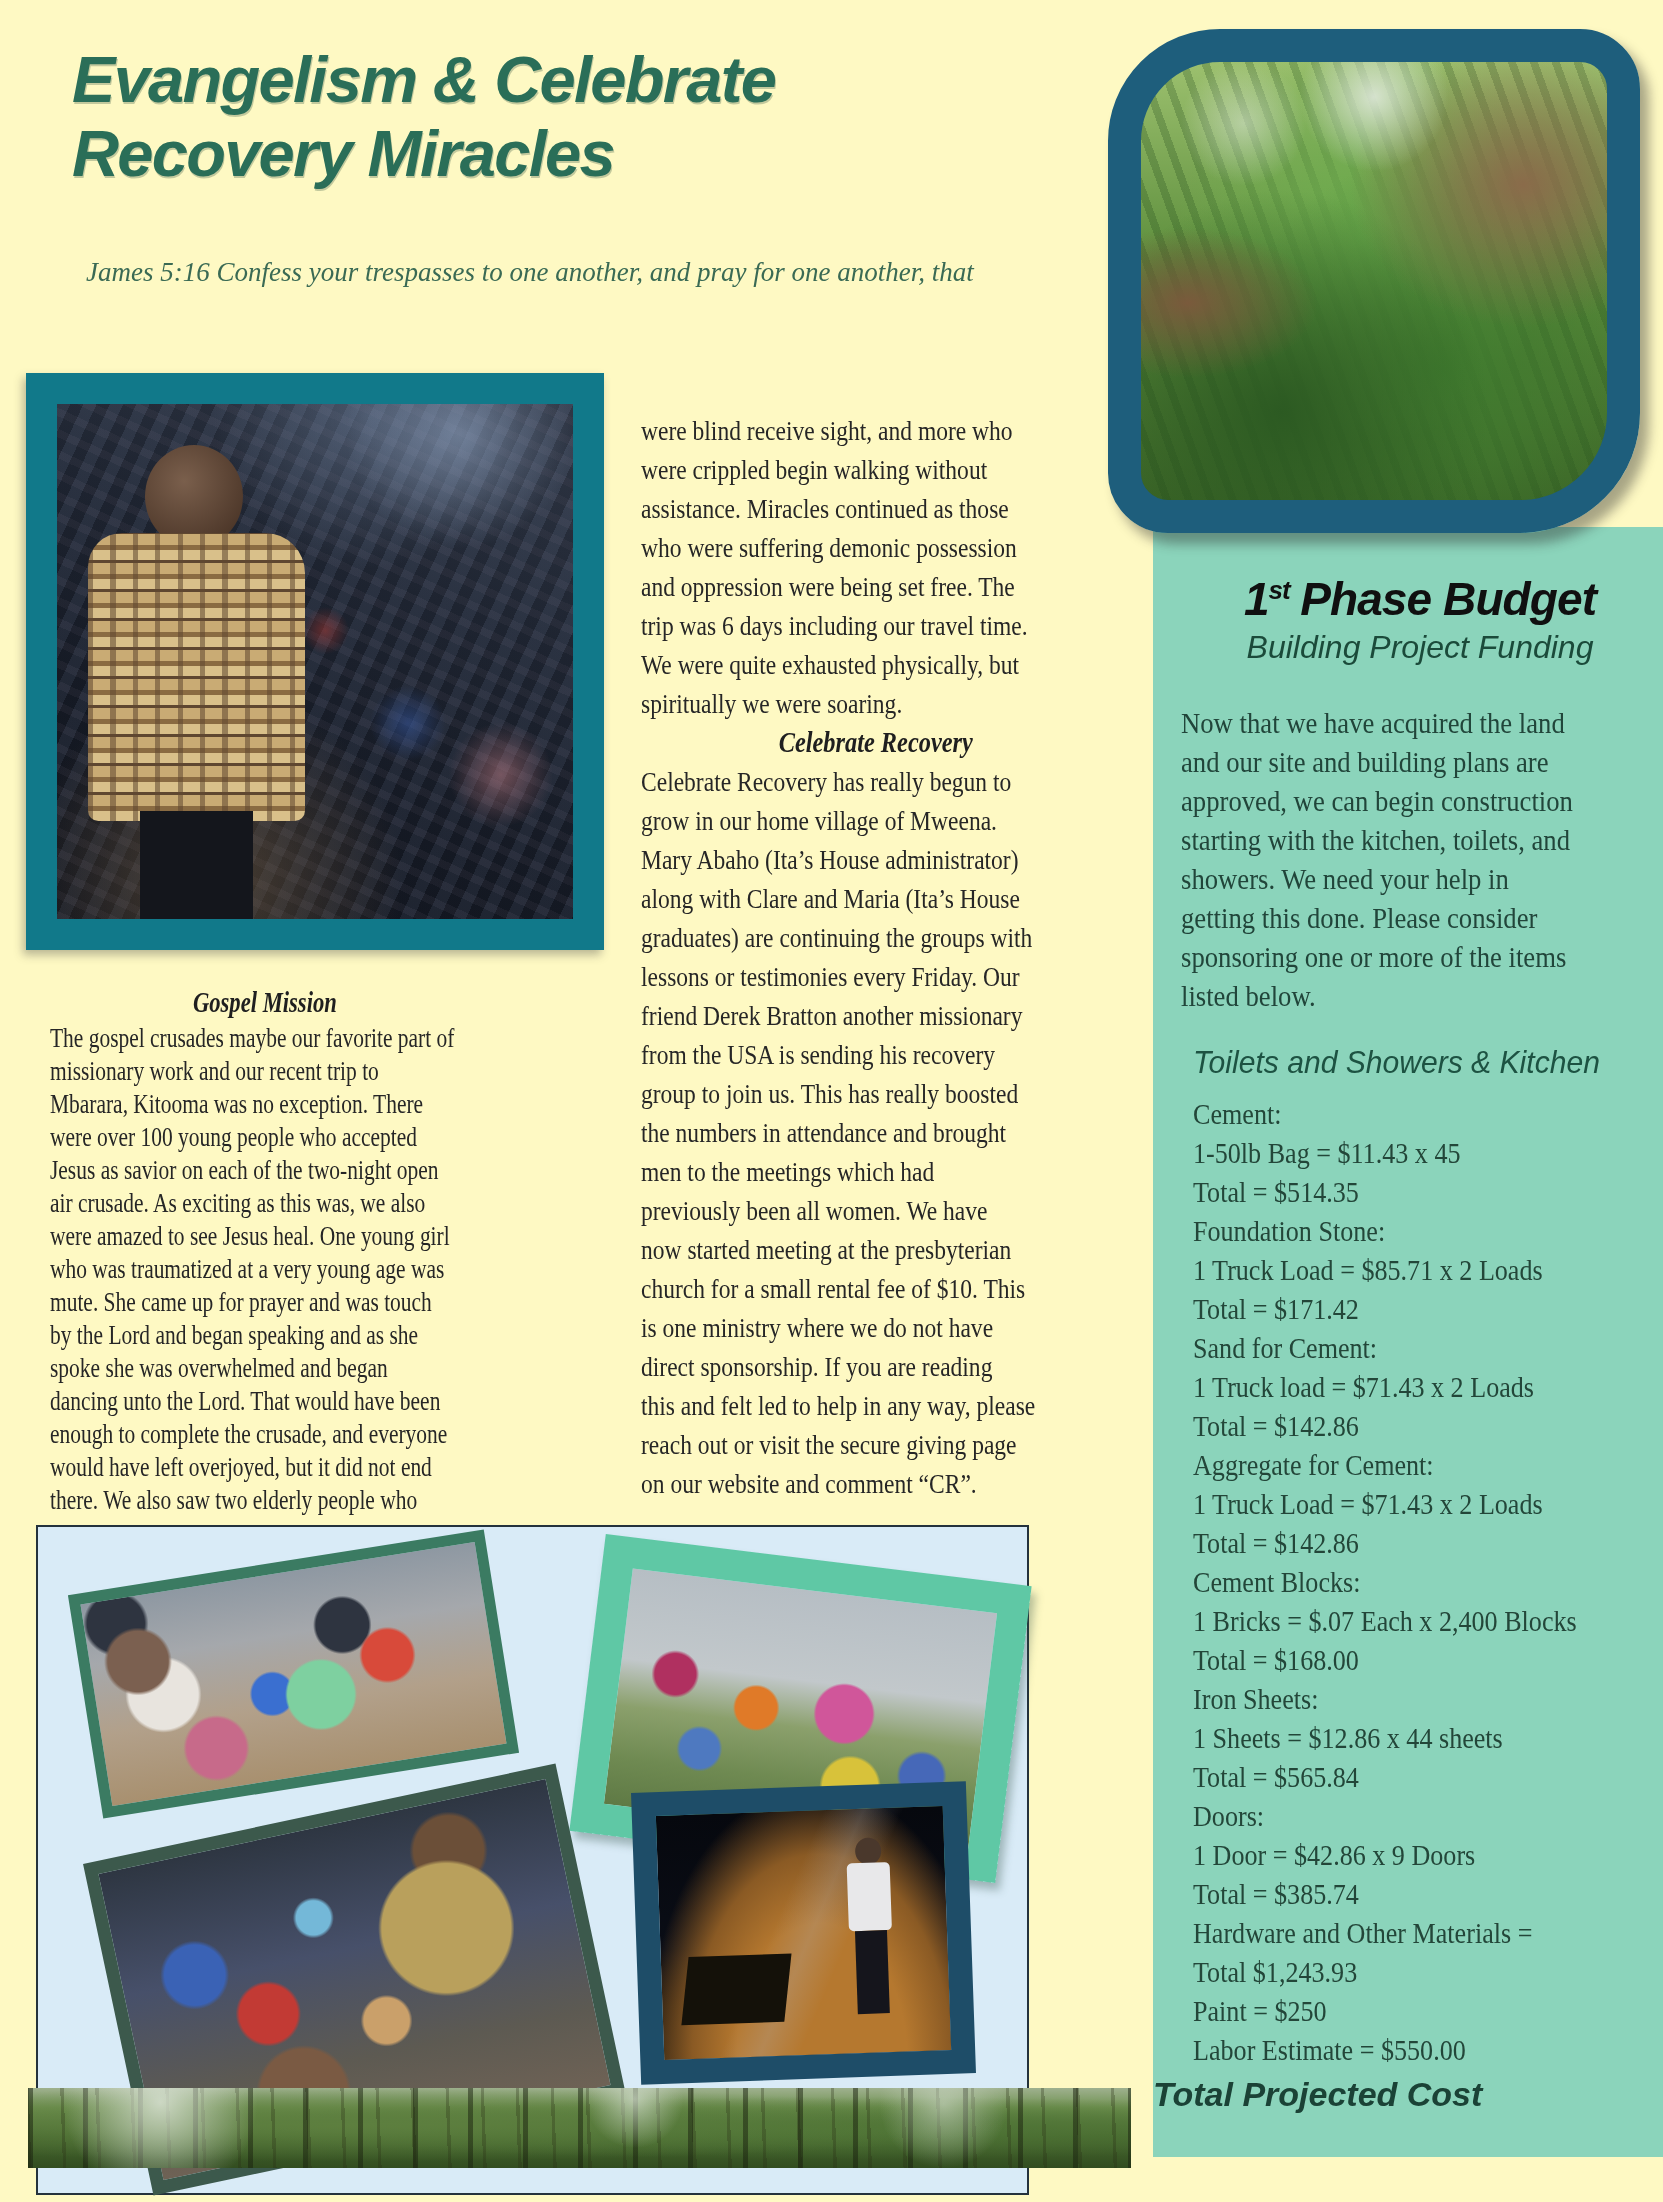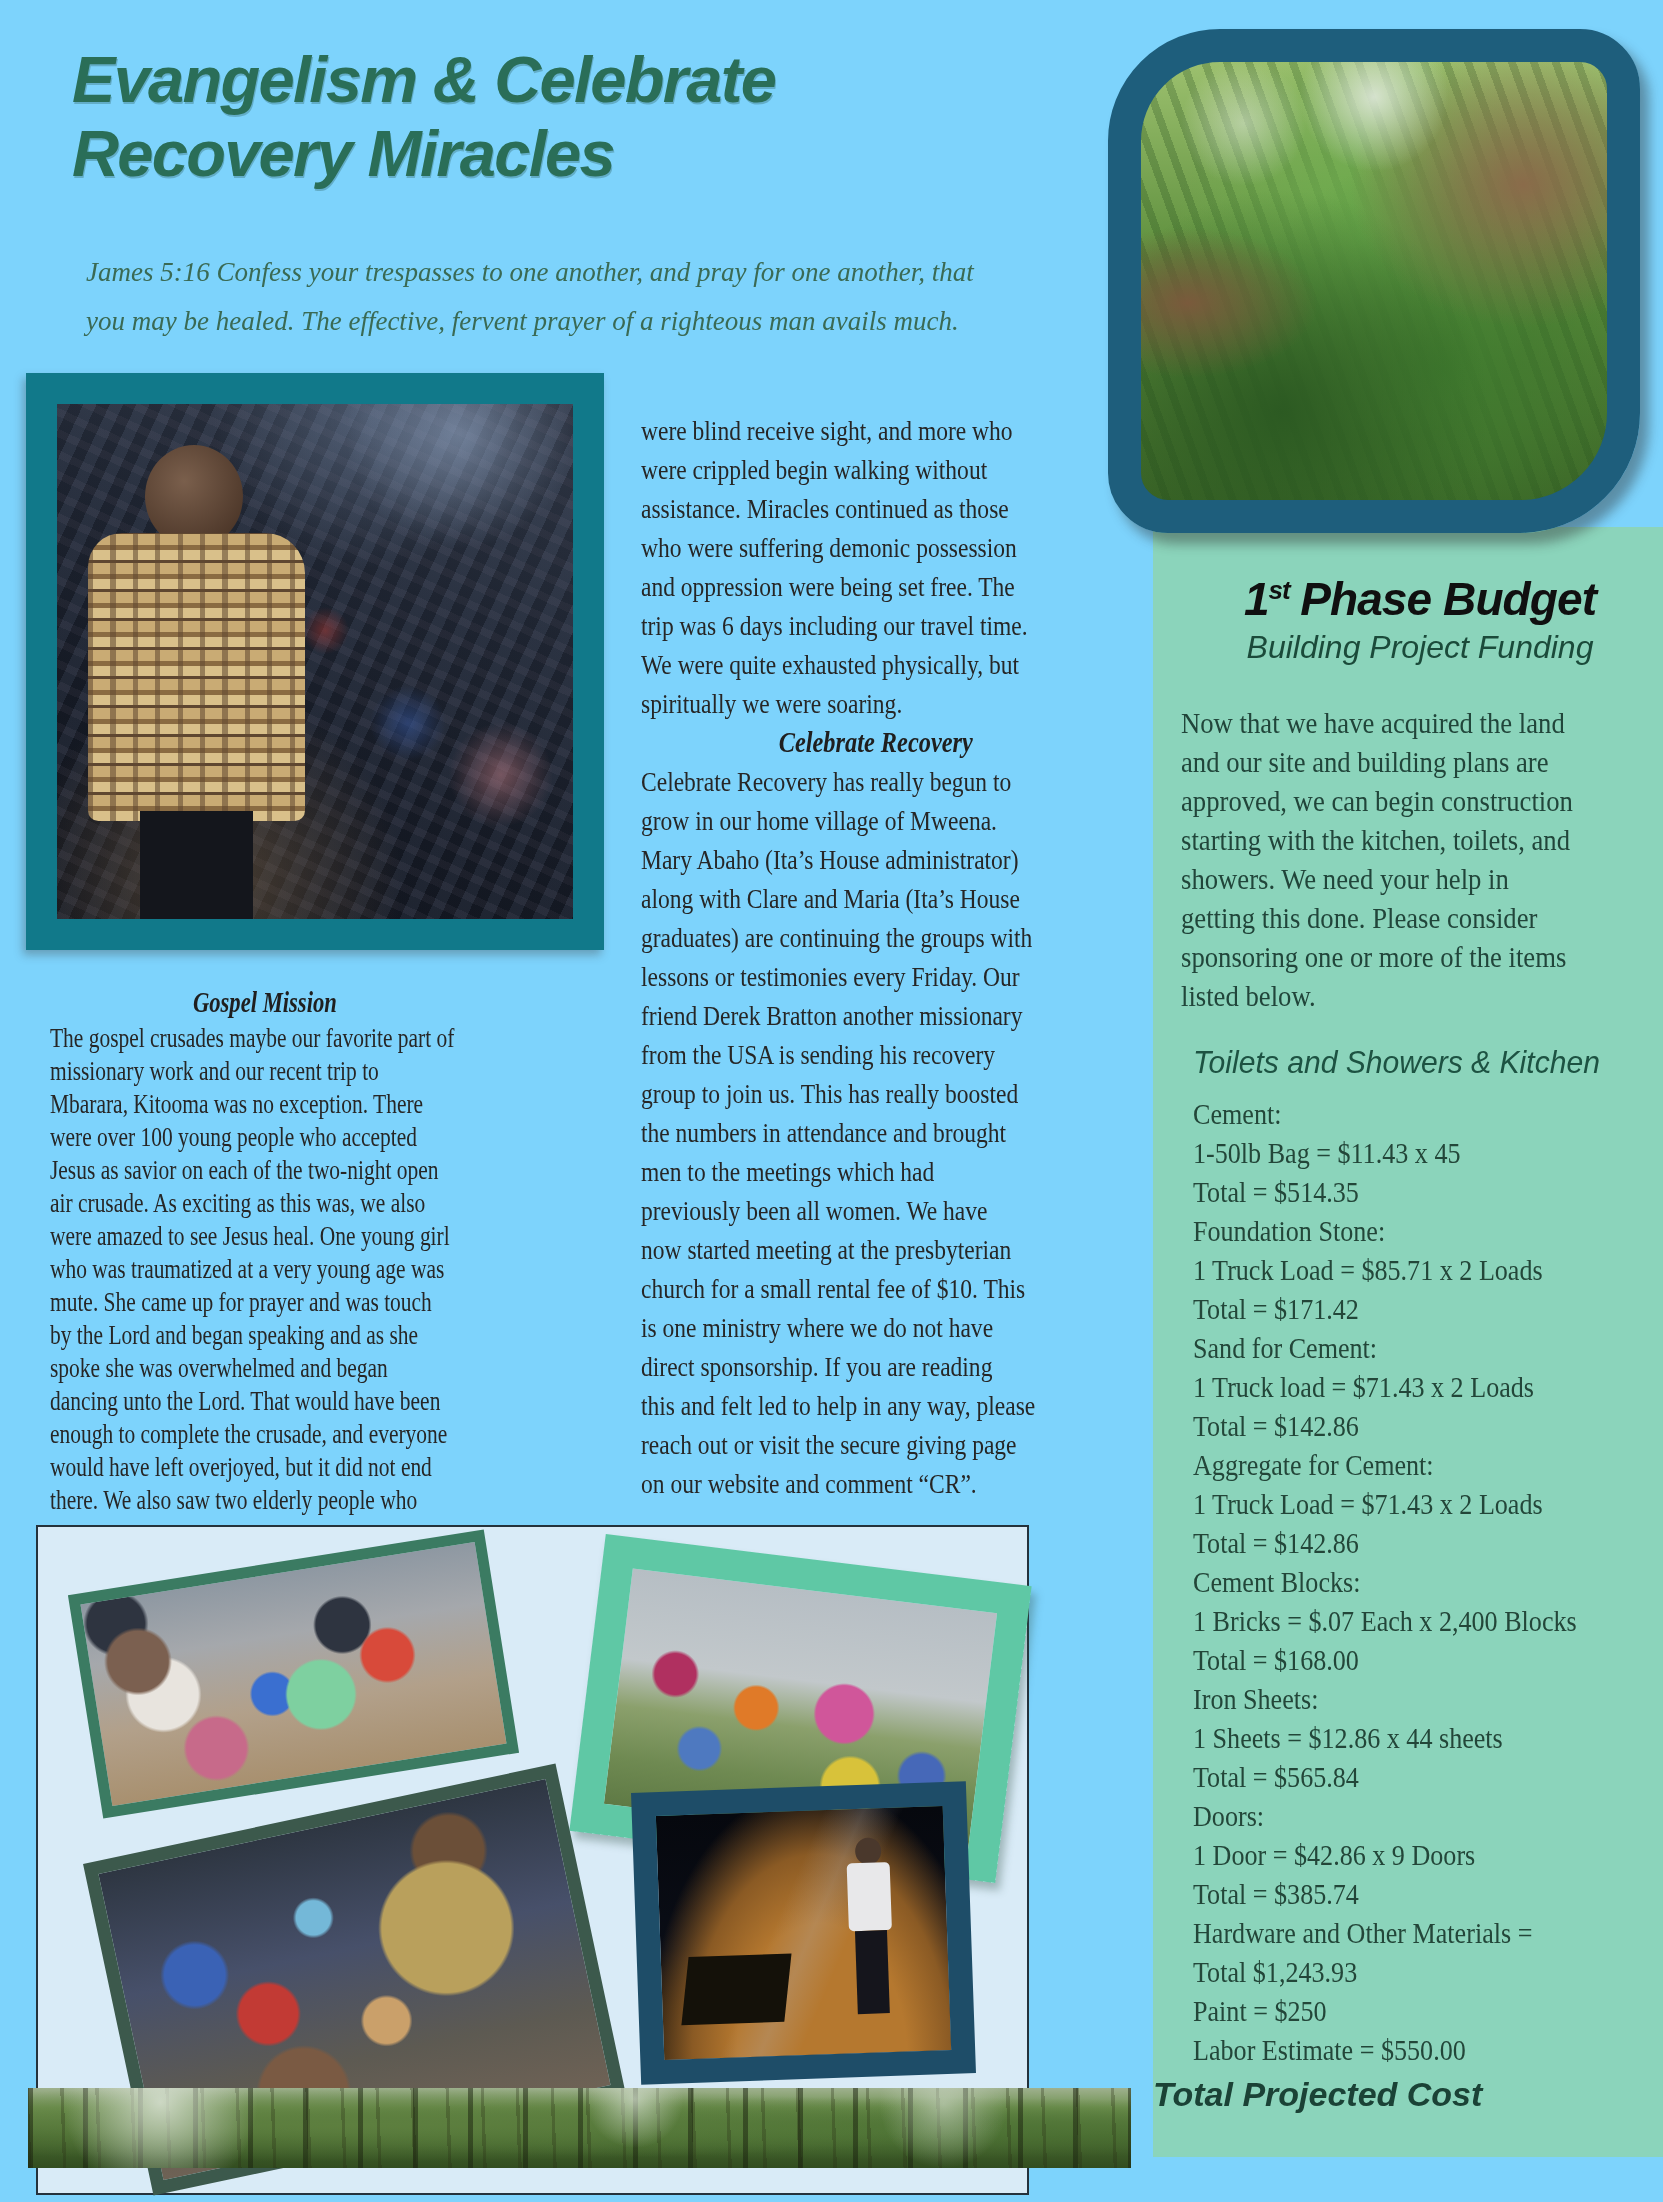--- a/index.html
+++ b/index.html
@@ -1,16 +1,16 @@
 <!DOCTYPE html>
 <html style="font-size:13.8px"><head>
 <meta charset="utf-8">
 <style>
   html,body{margin:0;padding:0;background:#e9e9e9;}
-  .page{position:relative;width:1663px;height:2203px;background:#7dd3fc;overflow:hidden;
+  .page{position:relative;width:1663px;height:2203px;background:#fef9c3;overflow:hidden;
         font-family:"Liberation Serif",serif;}
 
   
   .title{position:absolute;left:72px;top:43px;margin:0;
          font-family:"Liberation Sans",sans-serif;font-style:italic;font-weight:bold;
          font-size:65px;line-height:74px;letter-spacing:-1.7px;color:#2a6e58;
          text-shadow:0.9px 1.7px 0 rgba(20,60,45,.25);}
   .tl{display:block;}
   .scripture{position:absolute;left:86px;top:248px;margin:0;
              font-style:italic;font-size:27px;line-height:49px;color:#3a6a54;}
@@ -157,21 +157,20 @@
 
 <div class="page">
 
   <h1 class="title">
     <span class="tl">Evangelism &amp; Celebrate</span>
     <span class="tl">Recovery Miracles</span>
   </h1>
 
   <p class="scripture">
     <span class="tl">James 5:16  Confess your trespasses to one another, and pray for one another, that</span>
-    <span class="tl">you may be healed. The effective, fervent prayer of a righteous man avails much.</span>
   </p>
 
   <div class="photo-frame-left">
     <div class="crusade-scene">
       <div class="preacher-head"></div>
       <div class="preacher-shirt"></div>
       <div class="preacher-legs"></div>
     </div>
   </div>
 

